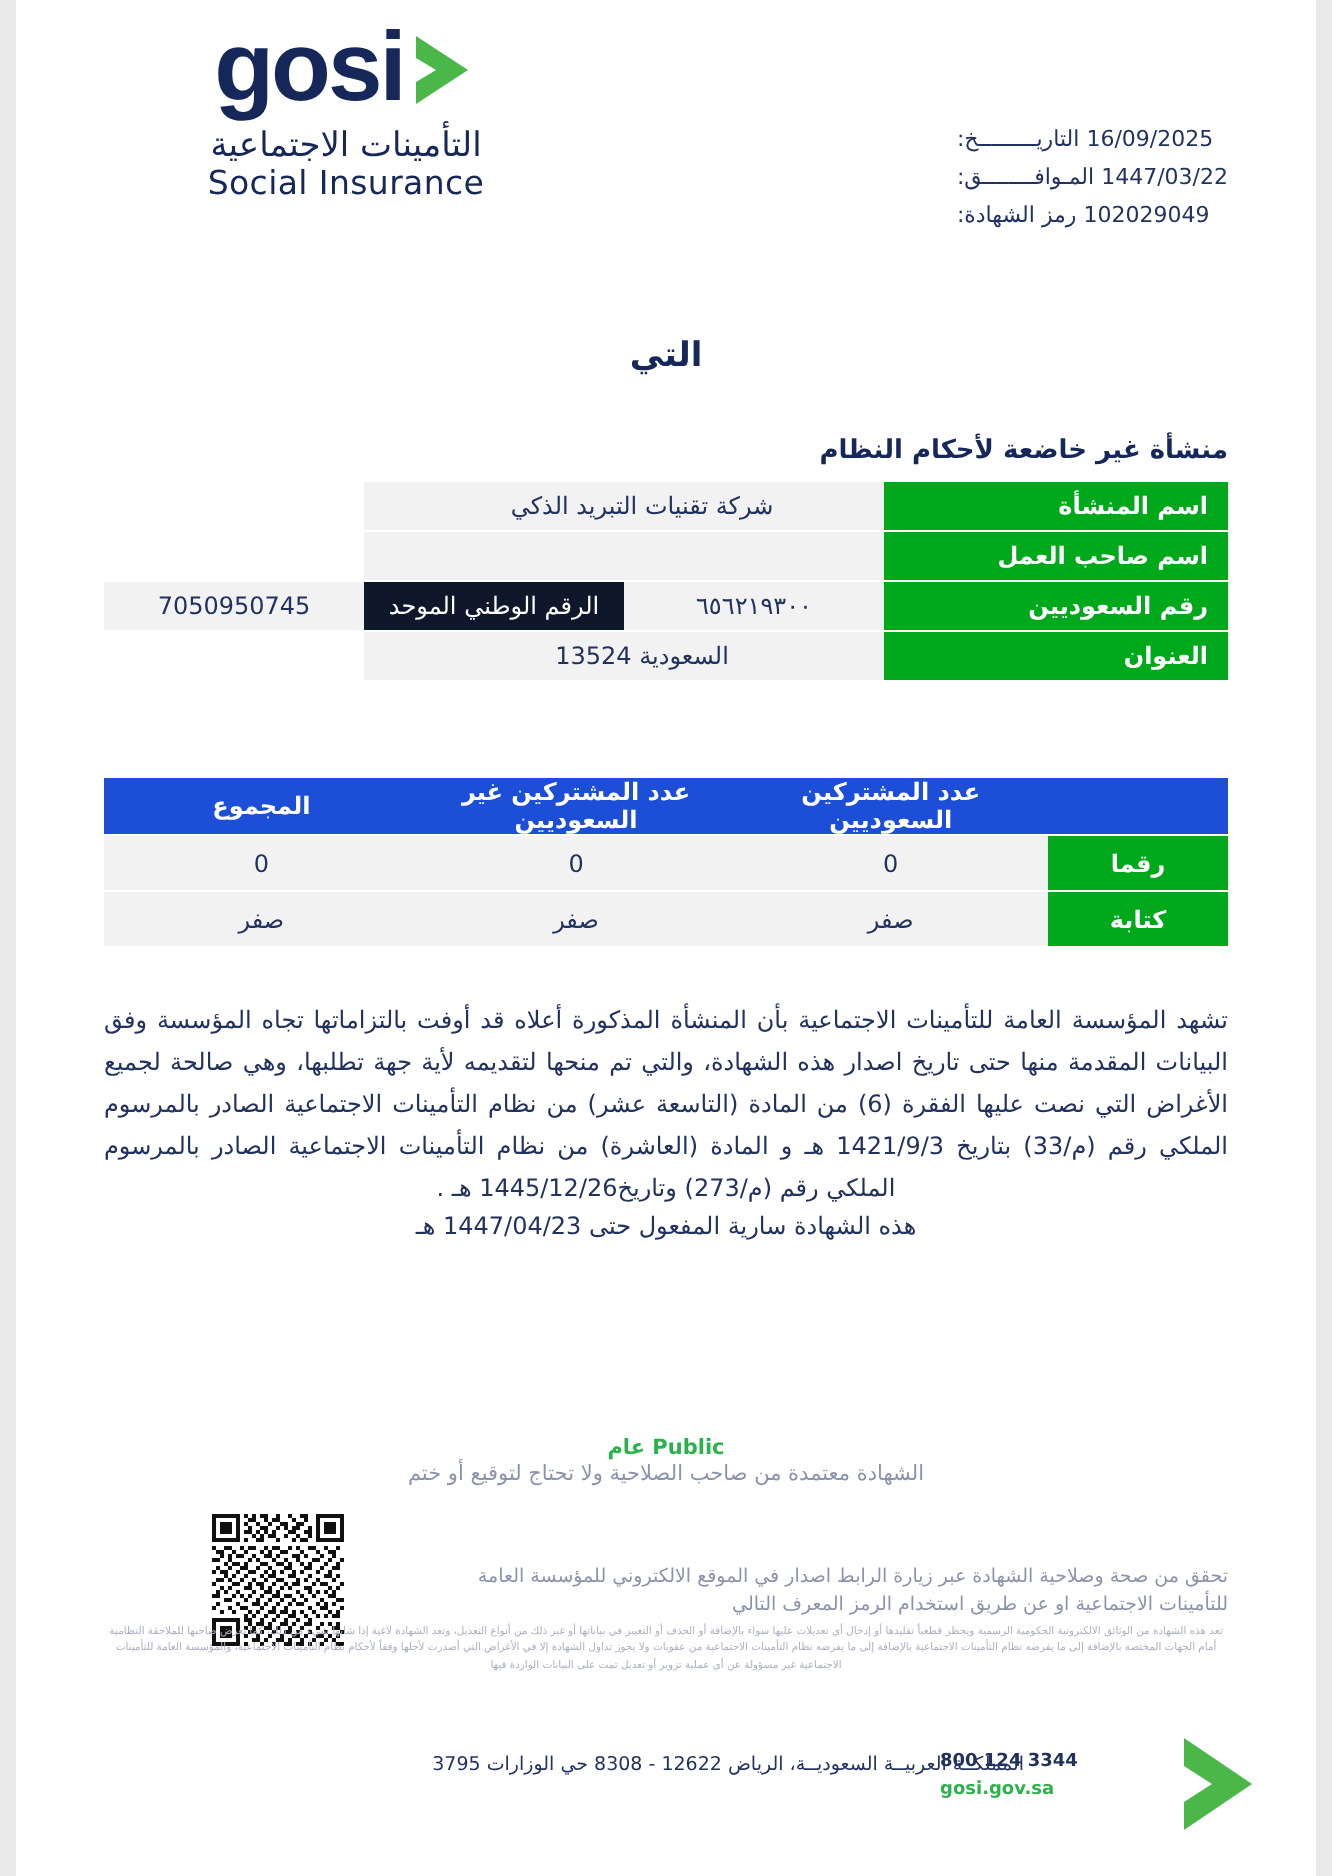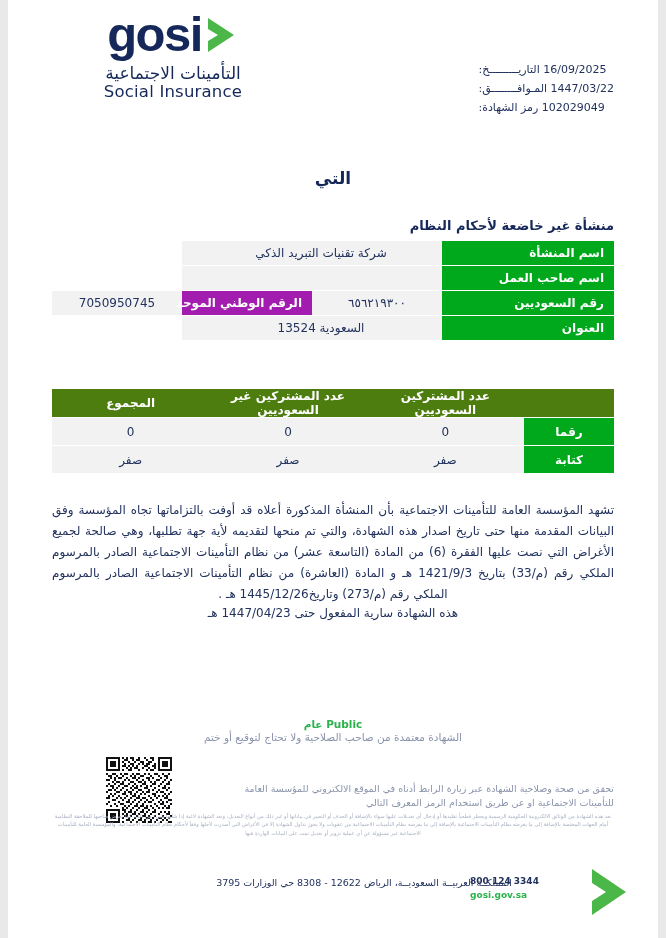--- a/index.html
+++ b/index.html
@@ -140,23 +140,23 @@
     text-align: right;
     white-space: nowrap;
   }
   td.val {
     background: #f2f2f2;
     color: #22325e;
     text-align: center;
   }
   td.val.pad-l { padding-left: 28px; }
   td.sublbl {
-    background: #a21caf;
+    background: #0f172a;
     color: #ffffff;
-    font-weight: bold;
+    font-weight: normal;
     text-align: center;
     width: 150px;
     white-space: nowrap;
   }
   td.subval {
     background: #f2f2f2;
     color: #22325e;
     text-align: center;
     width: 124px;
   }
@@ -165,21 +165,21 @@
   .counts-table {
     position: absolute;
     top: 388px;
     right: 44px;
     width: 562px;
     border-collapse: separate;
     border-spacing: 0 1px;
     table-layout: fixed;
   }
   .counts-table th {
-    background: #4d7c0f;
+    background: #1d4ed8;
     color: #ffffff;
     font-size: 12px;
     font-weight: bold;
     height: 26px;
     padding: 0 6px;
     text-align: center;
     vertical-align: middle;
   }
   .counts-table th.corner {
     width: 78px;
@@ -697,21 +697,21 @@
           <rect x="15" y="32" width="1" height="1"></rect>
             <rect x="18" y="32" width="2" height="1"></rect>
           <rect x="21" y="32" width="2" height="1"></rect>
             <rect x="24" y="32" width="1" height="1"></rect>
           <rect x="27" y="32" width="1" height="1"></rect>
             <rect x="31" y="32" width="2" height="1"></rect>
         </g>
       </svg>
     </div>
 
-    <div class="verify">تحقق من صحة وصلاحية الشهادة عبر زيارة الرابط أدناه في الموقع الالكتروني للمؤسسة العامة للتأمينات الاجتماعية او عن طريق استخدام الرمز المعرف التالي</div>
+    <div class="verify">تحقق من صحة وصلاحية الشهادة عبر زيارة الرابط اصدار في الموقع الالكتروني للمؤسسة العامة للتأمينات الاجتماعية او عن طريق استخدام الرمز المعرف التالي</div>
     <div class="disclaimer">تعد هذه الشهادة من الوثائق الالكترونية الحكومية الرسمية ويحظر قطعياً تقليدها أو إدخال أي تعديلات عليها سواء بالإضافة أو الحذف أو التغيير في بياناتها أو غير ذلك من أنواع التعديل، وتعد الشهادة لاغية إذا شابها شيء من ذلك، كما تعرض صاحبها للملاحقة النظامية أمام الجهات المختصة بالإضافة إلى ما يفرضه نظام التأمينات الاجتماعية بالإضافة إلى ما يفرضه نظام التأمينات الاجتماعية من عقوبات ولا يجوز تداول الشهادة إلا في الأغراض التي أصدرت لأجلها وفقاً لأحكام نظام التأمينات الاجتماعية، والمؤسسة العامة للتأمينات الاجتماعية غير مسؤولة عن أي عملية تزوير أو تعديل تمت على البيانات الواردة فيها</div>
 
     <div class="footer-contact">
       <div class="contact">
         <div class="phone">800 124 3344</div>
         <div class="site">gosi.gov.sa</div>
       </div>
     </div>
 
     <div class="address">

